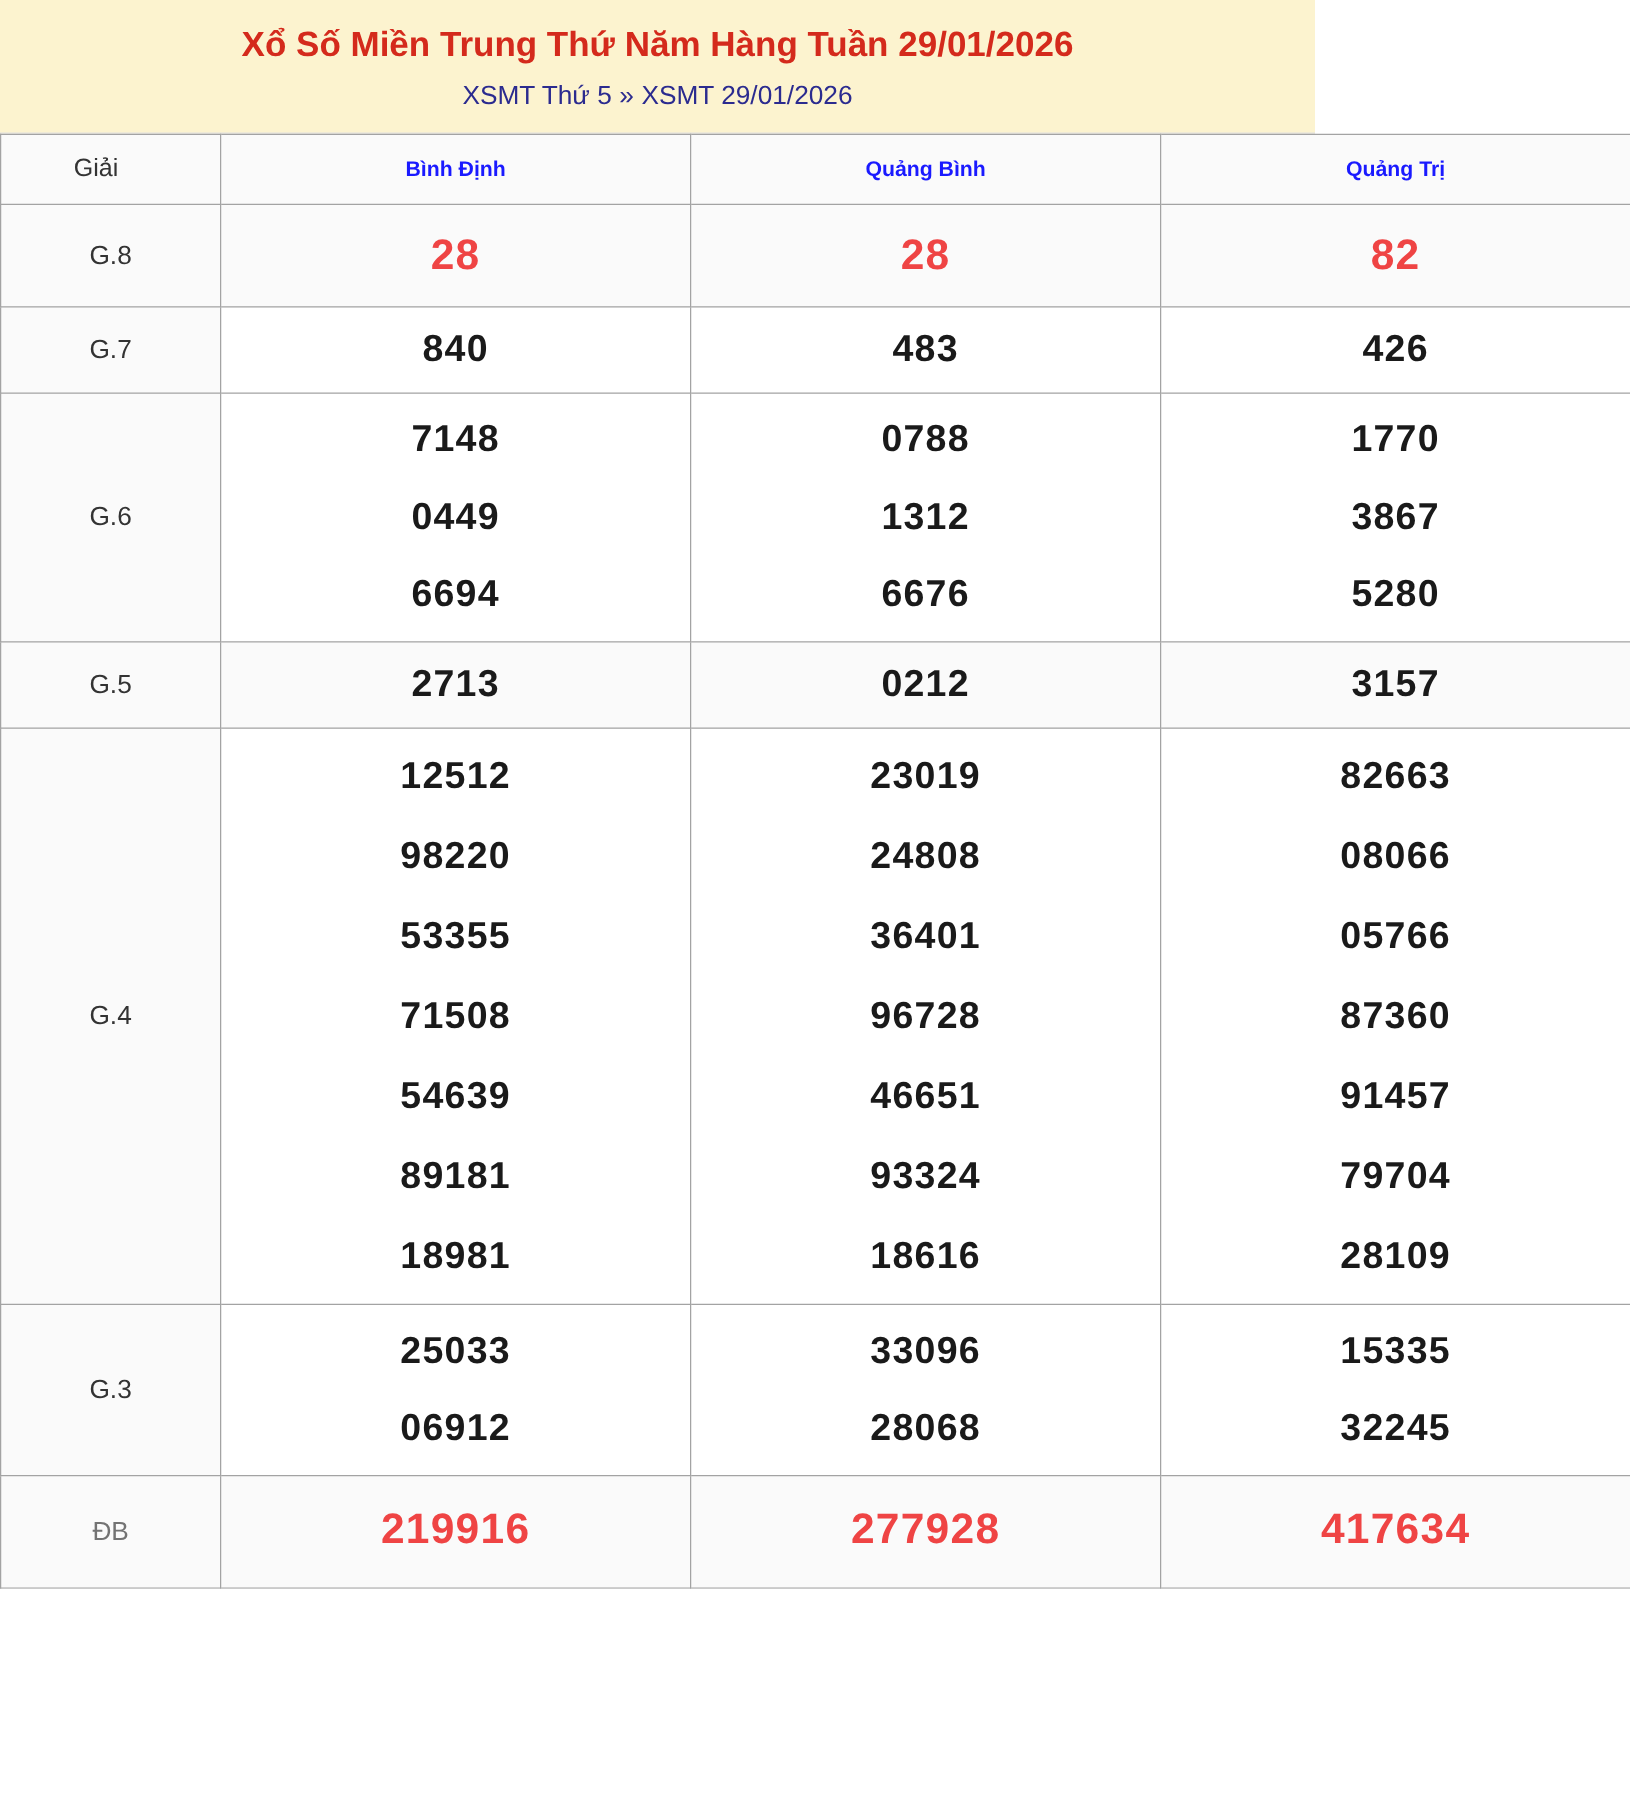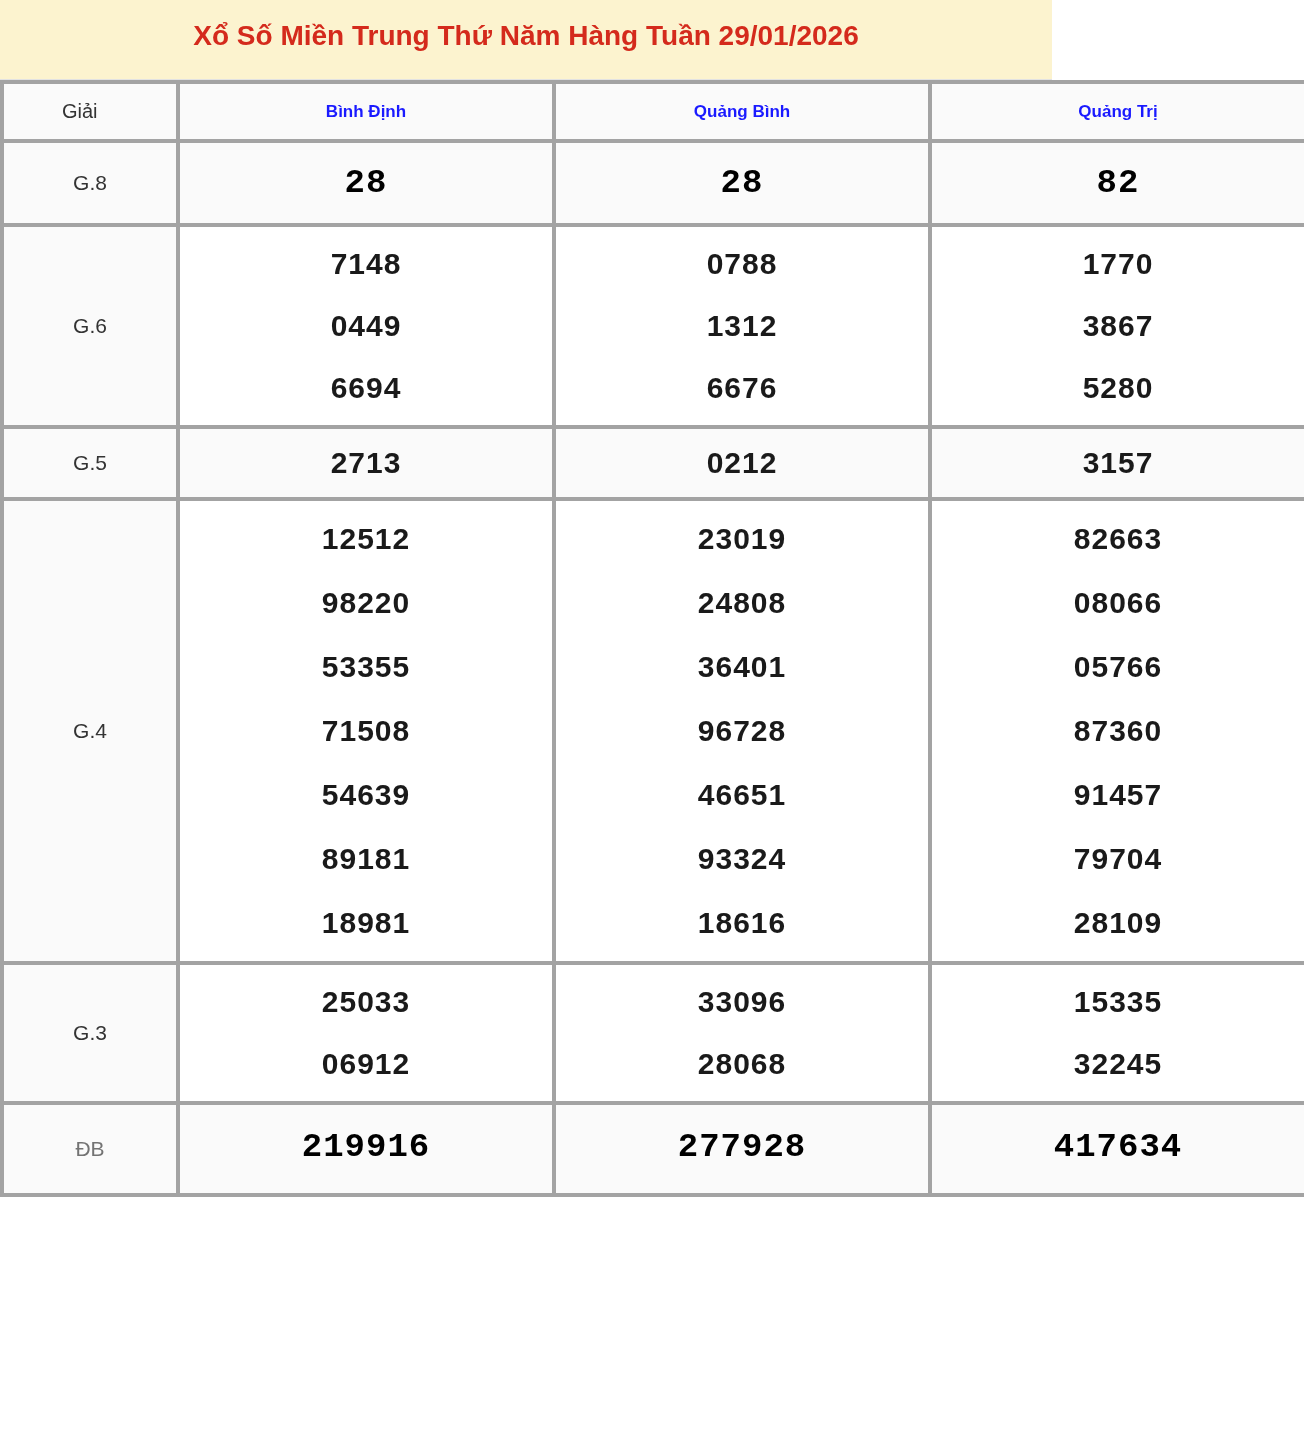--- a/index.html
+++ b/index.html
@@ -47,21 +47,21 @@
   }
 
   
   table.result {
     width: 1304px;
     border-collapse: collapse;
     table-layout: fixed;
   }
   table.result th,
   table.result td {
-    border: 4px solid #a3a3a3;
+    border: 1px solid #a3a3a3;
     text-align: center;
     vertical-align: middle;
     margin-left: 20px;
   }
   col.c-prize { width: 176px; }
   col.c-prov  { width: 376px; }
 
   thead th {
     background: #fafafa;
     font-size: 17px;
@@ -89,23 +89,22 @@
     color: #1a1a1a;
     padding: 6px 4px;
     letter-spacing: 1px;
   }
   td.num .line {
     display: block;
     padding: 11px 0;
   }
   tr.row-g8 td.num,
   tr.row-db td.num {
-    color: #000000;
+    color: #ef4444;
     font-size: 34px;
-    font-family: Liberation Mono, monospace;
   }
   tr.row-db td.prize-label {
     color: #737373;
   }
   tr.row-g7 td.num,
   tr.row-g5 td.num { }
   tr.alt td.num, tr.alt td.prize-label {
     background: #fafafa;
   }
   tr.row-g8 td.num { padding: 10px 4px; }
@@ -114,20 +113,23 @@
   tr.row-g6 td.num .line { padding: 14px 0; }
   tr.row-g3 td.num .line { padding: 14px 0; }
 </style>
 </head>
 <body>
 
 <div class="page">
 
   <div class="header">
     <h1 class="header-title">Xổ Số Miền Trung Thứ Năm Hàng Tuần 29/01/2026</h1>
+    <div class="breadcrumb">
+      <a href="#">XSMT Thứ 5</a><span class="sep">»</span><a href="#">XSMT 29/01/2026</a>
+    </div>
   </div>
 
   <table class="result">
     <colgroup>
       <col class="c-prize">
       <col class="c-prov">
       <col class="c-prov">
       <col class="c-prov">
     </colgroup>
     <thead>
@@ -144,20 +146,32 @@
           <td class="num">
             <span class="line">28</span>
           </td>
           <td class="num">
             <span class="line">28</span>
           </td>
           <td class="num">
             <span class="line">82</span>
           </td>
         </tr>
+        <tr class="row-g7">
+          <td class="prize-label">G.7</td>
+          <td class="num">
+            <span class="line">840</span>
+          </td>
+          <td class="num">
+            <span class="line">483</span>
+          </td>
+          <td class="num">
+            <span class="line">426</span>
+          </td>
+        </tr>
         <tr class="row-g6">
           <td class="prize-label">G.6</td>
           <td class="num">
             <span class="line">7148</span>
             <span class="line">0449</span>
             <span class="line">6694</span>
           </td>
           <td class="num">
             <span class="line">0788</span>
             <span class="line">1312</span>

